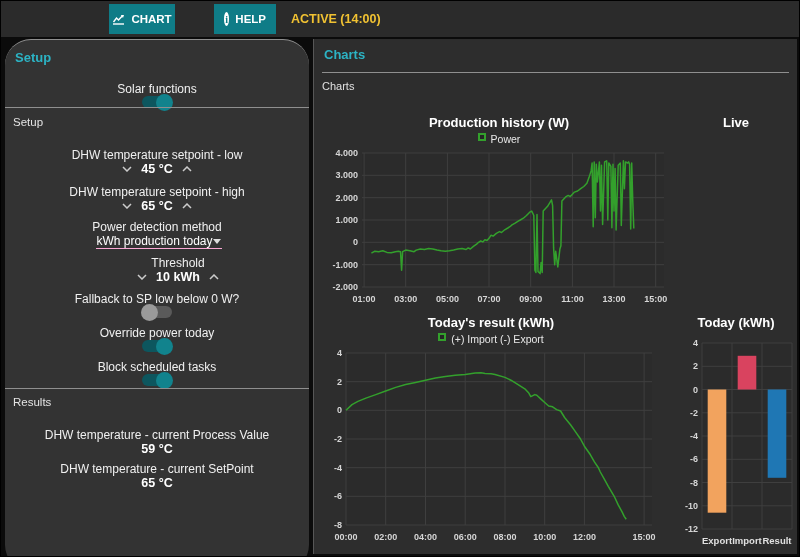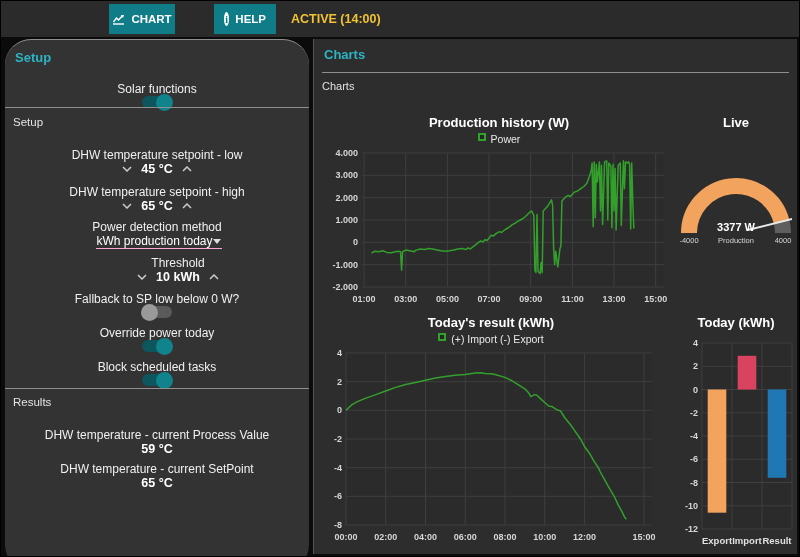--- a/index.html
+++ b/index.html
@@ -232,29 +232,20 @@
             <line class="grid" x1="36" y1="115.7" x2="338" y2="115.7"></line>
             <text class="tick" x="32" y="118.7" text-anchor="end">-1.000</text>
             <line class="grid" x1="36" y1="138.0" x2="338" y2="138.0"></line>
             <text class="tick" x="32" y="141" text-anchor="end">-2.000</text>
             <polyline points="45.4,104.1 48.5,102.3 52.7,102.7 56.8,101.8 61.0,103.4 65.2,103.8 69.3,102.7 72.4,102.3 74.5,102.7 75.6,121.3 76.6,102.7 79.7,101.1 83.9,101.8 88.1,102.7 90.2,101.1 94.3,100.0 98.5,100.5 102.6,99.6 106.8,100.0 111.0,101.1 115.1,101.8 119.3,102.3 123.5,101.8 127.6,101.1 131.8,100.0 136.0,99.6 140.1,100.5 142.2,98.9 144.3,100.0 147.4,97.4 150.6,95.1 152.6,93.3 154.7,92.0 156.8,92.9 158.9,90.7 161.0,91.5 163.0,89.3 165.1,86.2 167.2,87.1 170.3,84.4 173.5,82.6 175.5,83.5 178.7,80.8 181.8,79.0 183.9,77.7 186.0,75.9 189.1,74.1 192.2,72.1 194.3,71.0 197.4,69.2 200.5,66.5 203.7,63.2 205.7,62.1 206.8,64.3 207.8,66.5 208.9,121.3 209.9,123.5 211.0,65.4 212.0,122.4 214.1,124.6 215.1,113.4 216.2,123.5 217.2,62.1 219.3,59.8 221.4,57.6 223.4,54.3 225.5,50.9 226.6,56.5 227.6,98.9 228.7,115.7 229.7,102.3 231.8,117.9 233.9,100.0 234.9,96.7 235.9,52.0 238.0,49.8 240.1,47.6 242.2,46.4 244.3,47.6 246.4,45.3 248.4,43.1 251.6,42.0 254.7,39.7 257.8,37.5 260.9,34.2 263.0,28.6 265.1,21.9 266.1,14.0 267.2,77.7 268.2,12.9 269.3,68.8 270.3,15.2 271.4,33.0 273.4,12.9 274.5,62.1 275.5,16.3 276.6,75.5 278.6,12.9 280.7,11.8 281.8,71.0 282.8,14.0 284.9,17.4 285.9,78.8 287.0,15.2 288.0,62.1 289.1,19.6 290.1,81.0 292.2,16.3 294.3,14.0 295.3,76.6 297.4,11.8 298.4,39.7 299.5,12.9 301.6,14.0 302.6,12.9 303.6,15.2 304.7,79.9 305.7,14.0 306.8,53.1 307.8,79.5" fill="none" stroke="#33a02c" stroke-width="1.5" stroke-linejoin="round"></polyline>
           </svg></div>
     </div>
 
     <div class="chart-block" style="left:366px;top:76px;width:112px;">
       <div class="chart-title">Live</div>
-      <div style="margin-top:42px;"><svg width="112" height="78">
-            <path d="M 9.00 58.00 A 47 47 0 0 1 101.60 46.62" fill="none" stroke="#f2a35e" stroke-width="16"></path>
-            <path d="M 101.60 46.62 A 47 47 0 0 1 103.00 58.00" fill="none" stroke="#5f5f5f" stroke-width="16"></path>
-            <line x1="67.64" y1="55.09" x2="114.21" y2="43.47" stroke="#e8e8e8" stroke-width="2"></line>
-            <text class="gval" x="56" y="56" text-anchor="middle">3377 W</text>
-            <text class="gsmall" x="56" y="68" text-anchor="middle">Production</text>
-            <text class="gsmall" x="9.00" y="68" text-anchor="middle">-4000</text>
-            <text class="gsmall" x="103.00" y="68" text-anchor="middle">4000</text>
-          </svg></div>
     </div>
 
     <div class="chart-block" style="left:6px;top:276px;width:342px;">
       <div class="chart-title">Today's result (kWh)</div>
       <div class="legend">
         <span class="marker"></span>
         <span class="legend-text">(+) Import (-) Export</span>
       </div>
       <div><svg width="342" height="196">
             <rect x="26" y="4" width="306" height="172" fill="#2b2b2b"></rect>

